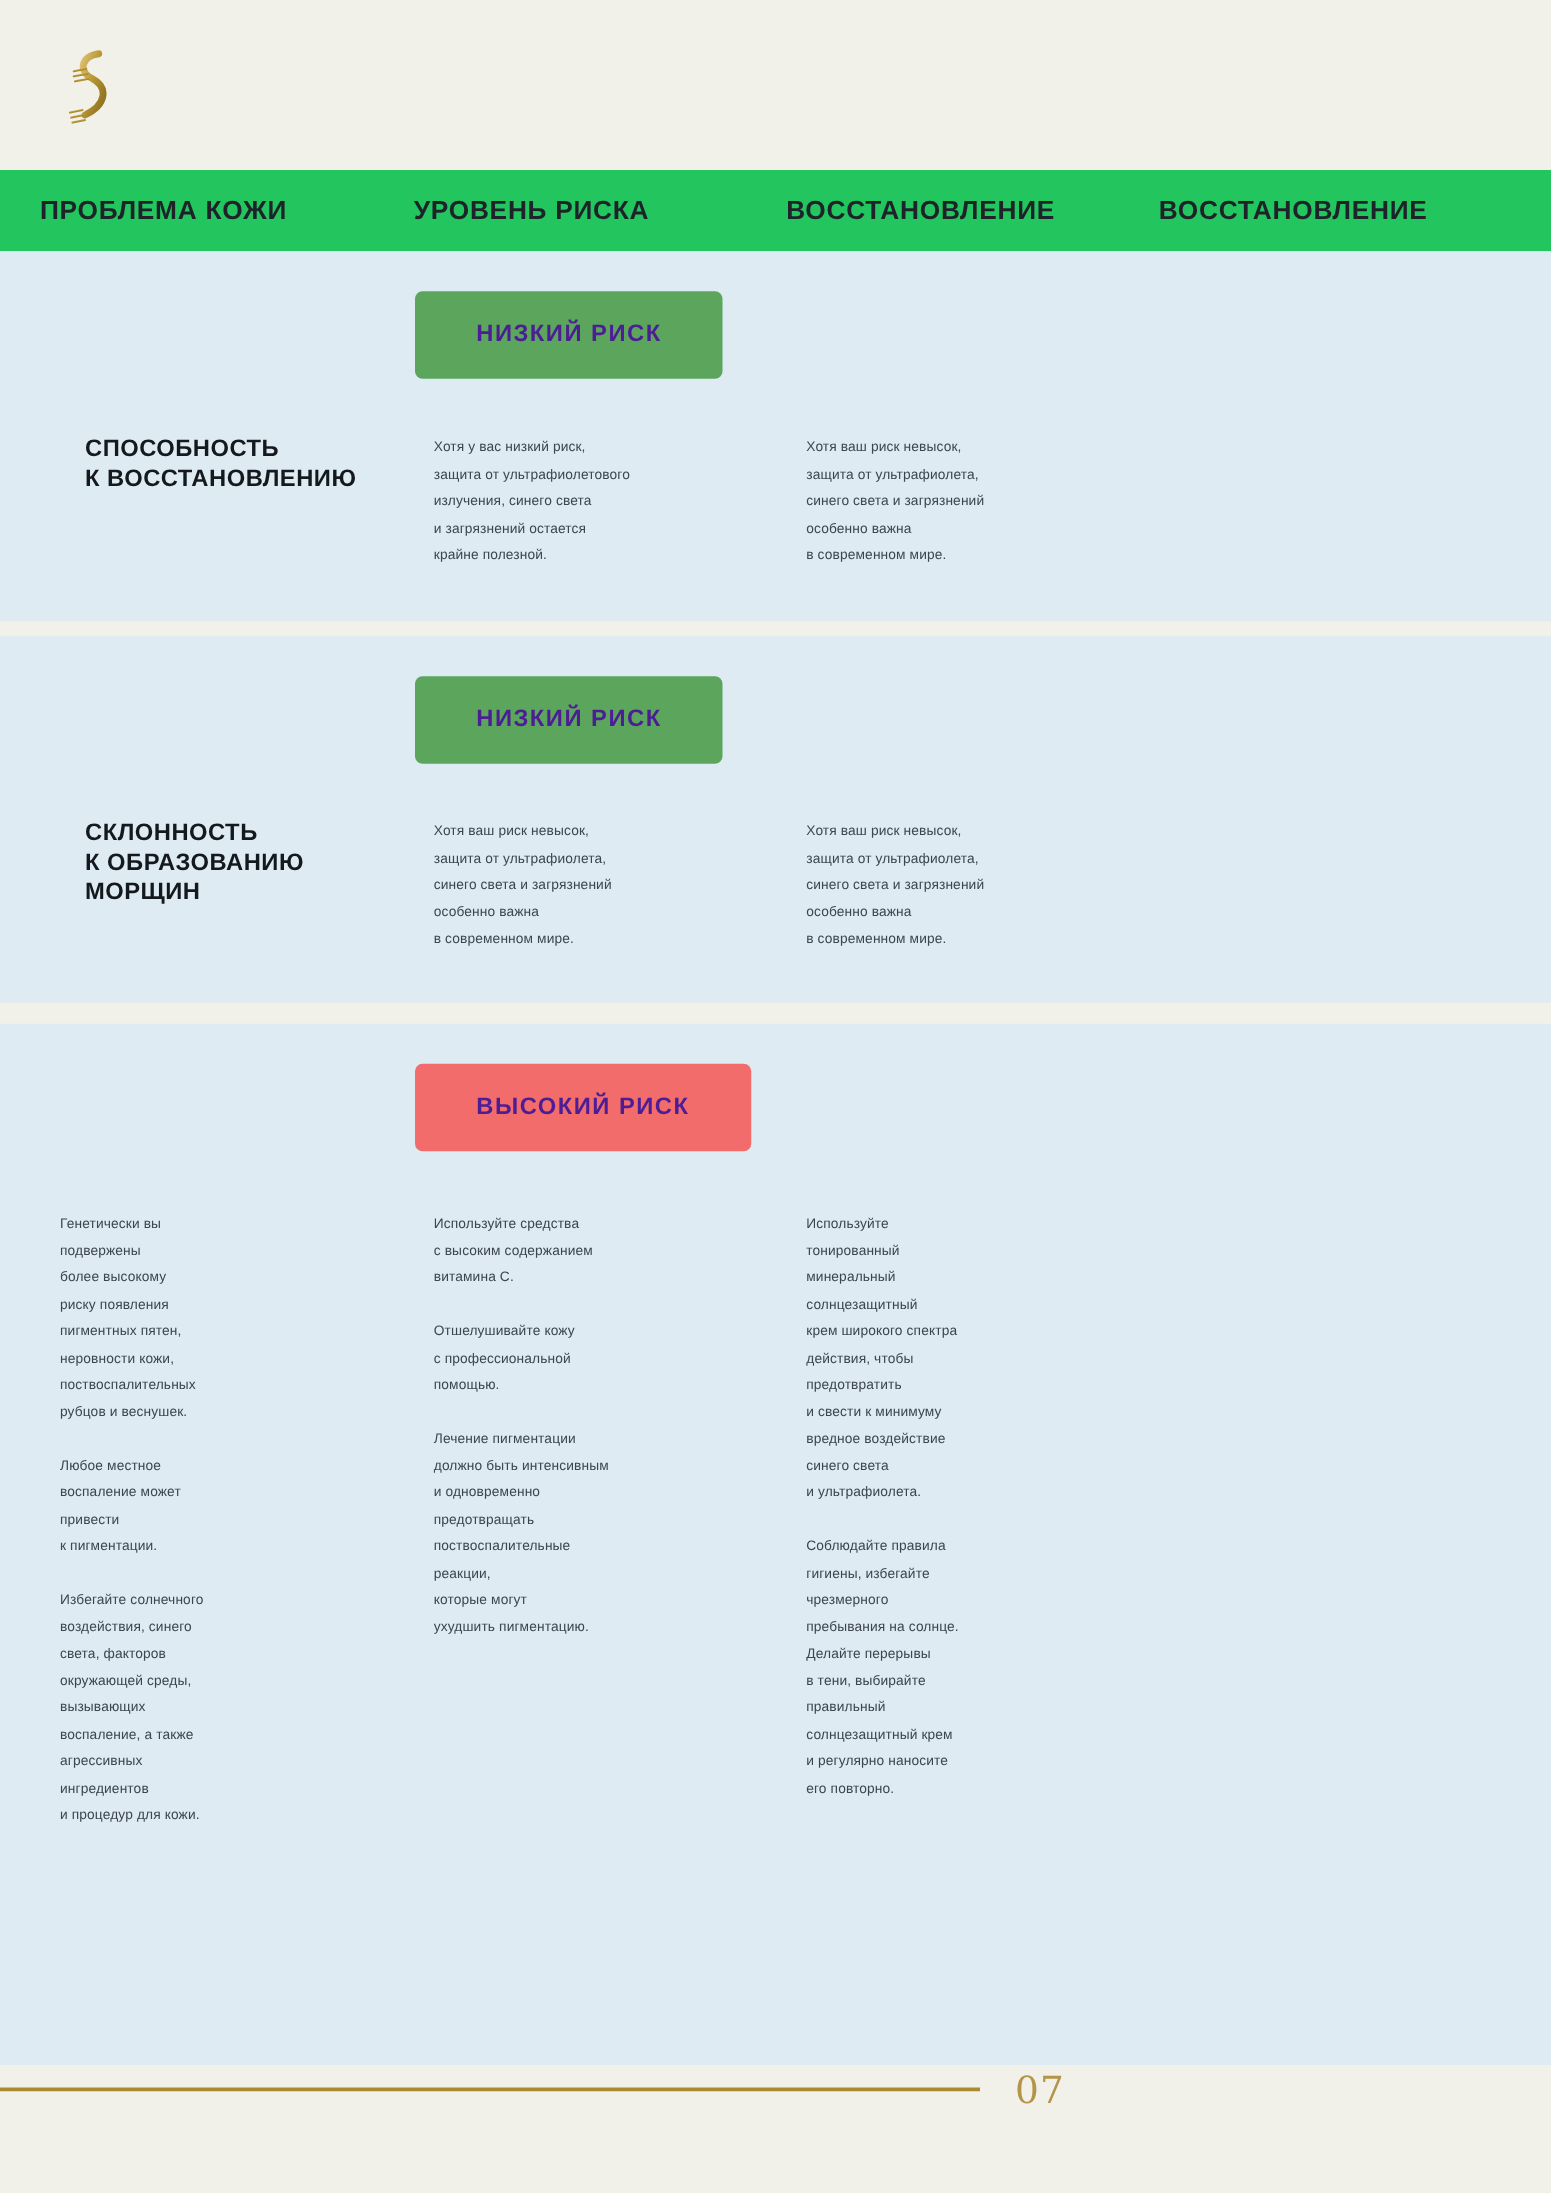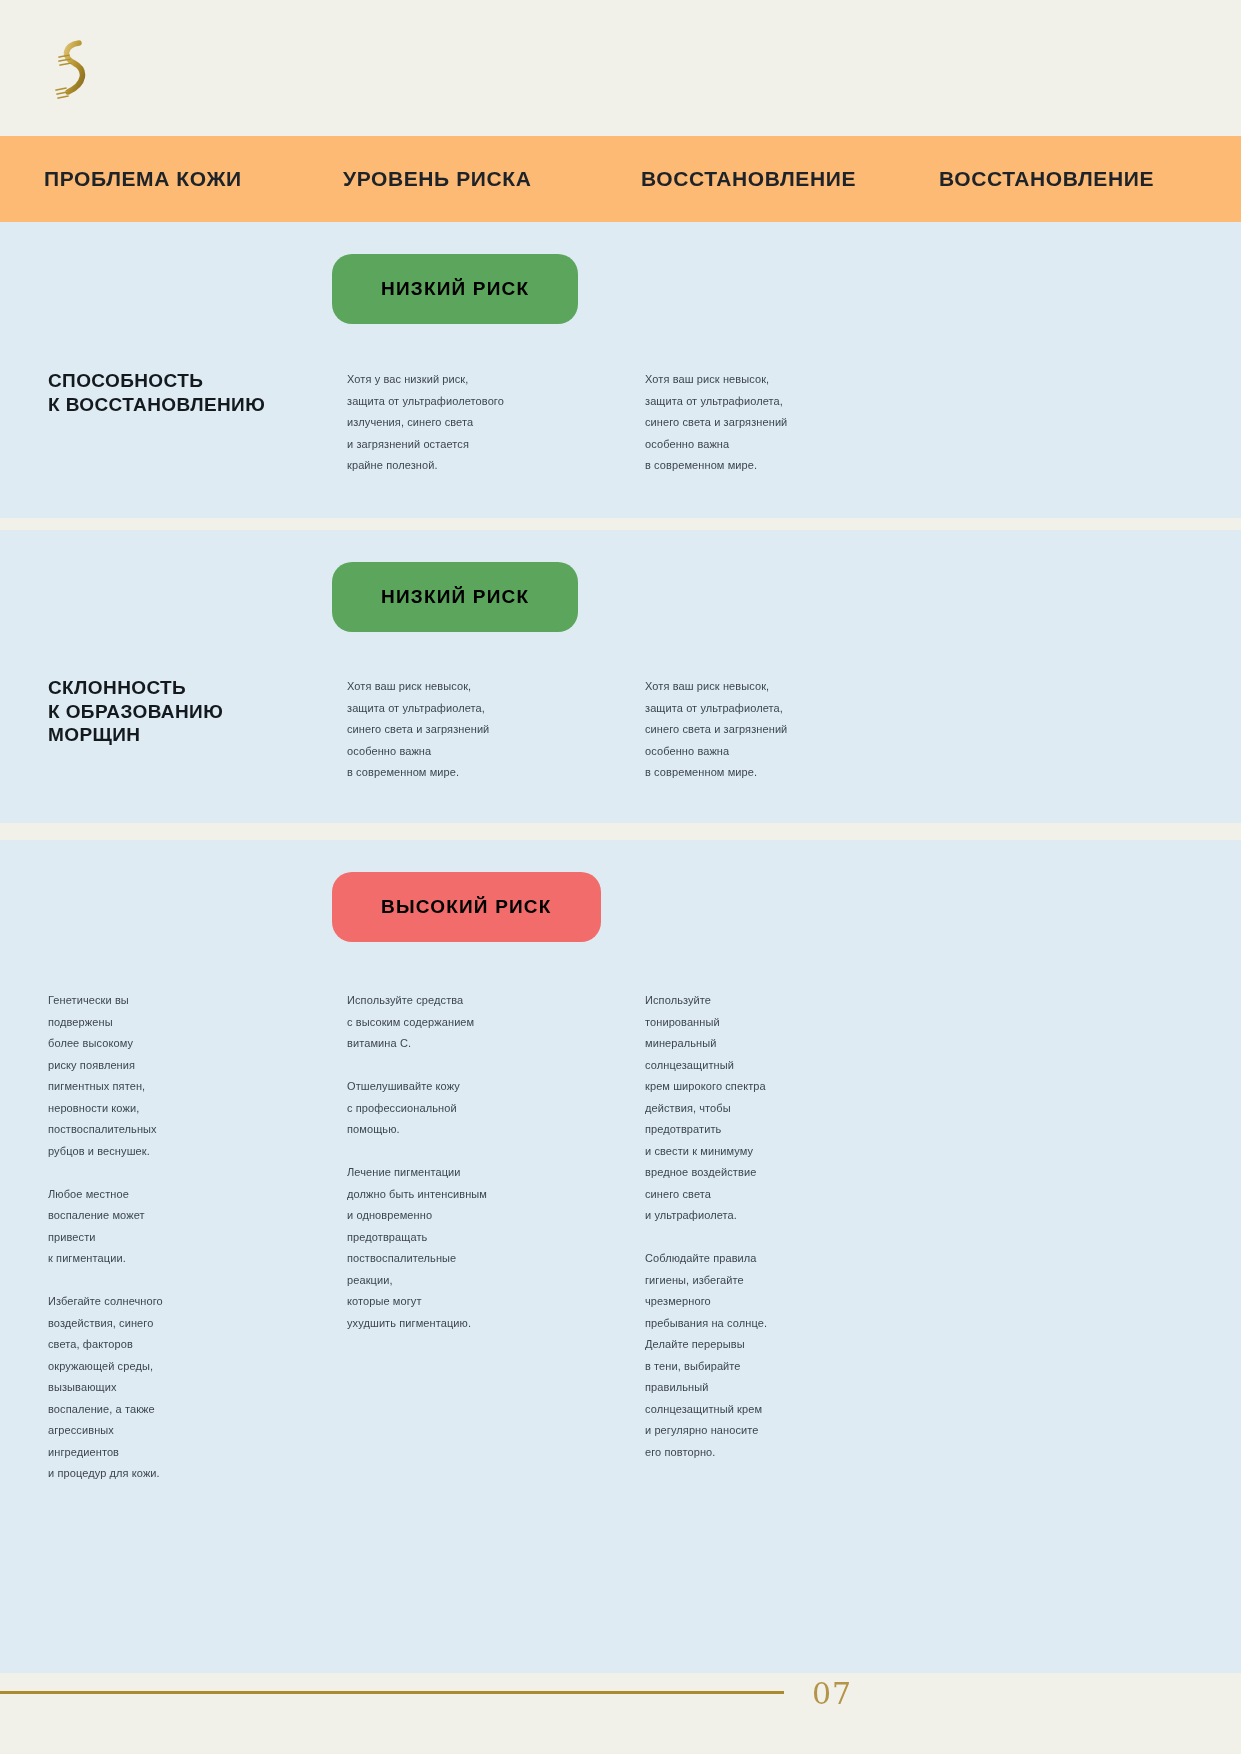--- a/index.html
+++ b/index.html
@@ -6,47 +6,47 @@
   body{
     width:1241px;height:1754px;
     background:#f1f0e9;
     font-family:"Liberation Sans", sans-serif;
     position:relative;
     overflow:hidden;
   }
   .top-band{height:136px;position:relative;}
   .logo{position:absolute;left:54px;top:40px;}
   .thead{
-    height:86px;background:#fdba74;
+    height:65px;background:#22c55e;
     display:grid;grid-template-columns:299px 298px 298px auto;
-    padding-left:44px;align-items:center;
+    padding-left:32px;align-items:center;
   }
   .thead span{
     font-size:21px;font-weight:bold;letter-spacing:.6px;color:#1d2329;
   }
   .panel{
     background:#deebf3;position:relative;
     display:grid;grid-template-columns:299px 298px 298px auto;
     padding:0 40px 0 48px;box-sizing:border-box;align-content:start;
   }
   .panel-1{height:296px;margin-bottom:12px;padding-top:147px;}
   .panel-2{height:293px;margin-bottom:17px;padding-top:146px;}
   .panel-3{height:833px;padding-top:150px;}
   .badge{
     position:absolute;left:332px;top:32px;height:70px;
     display:inline-flex;align-items:center;justify-content:center;
-    padding:0 49px;border-radius:20px;
-    color:#000000;font-size:19px;font-weight:bold;letter-spacing:1.2px;
+    padding:0 49px;border-radius:6px;
+    color:#4c1d95;font-size:19px;font-weight:bold;letter-spacing:1.2px;
     white-space:nowrap;
   }
   .badge[data-risk="low"]{background:#5ba65c;}
   .badge[data-risk="high"]{background:#f26c6c;}
   .prob{
     font-size:19px;line-height:23.5px;font-weight:bold;color:#14191e;
-    letter-spacing:.4px;white-space:pre-line;padding-right:20px;
+    letter-spacing:.4px;white-space:pre-line;padding-right:20px;margin-left:20px;
   }
   .txt{
     font-size:11px;line-height:21.5px;color:#3d464e;
     white-space:pre-line;padding-right:28px;letter-spacing:.1px;
   }
   .footer{height:101px;position:relative;}
   .gold-line{
     position:absolute;left:0;top:18px;width:784px;height:3px;
     background:#aa8c2e;
   }

